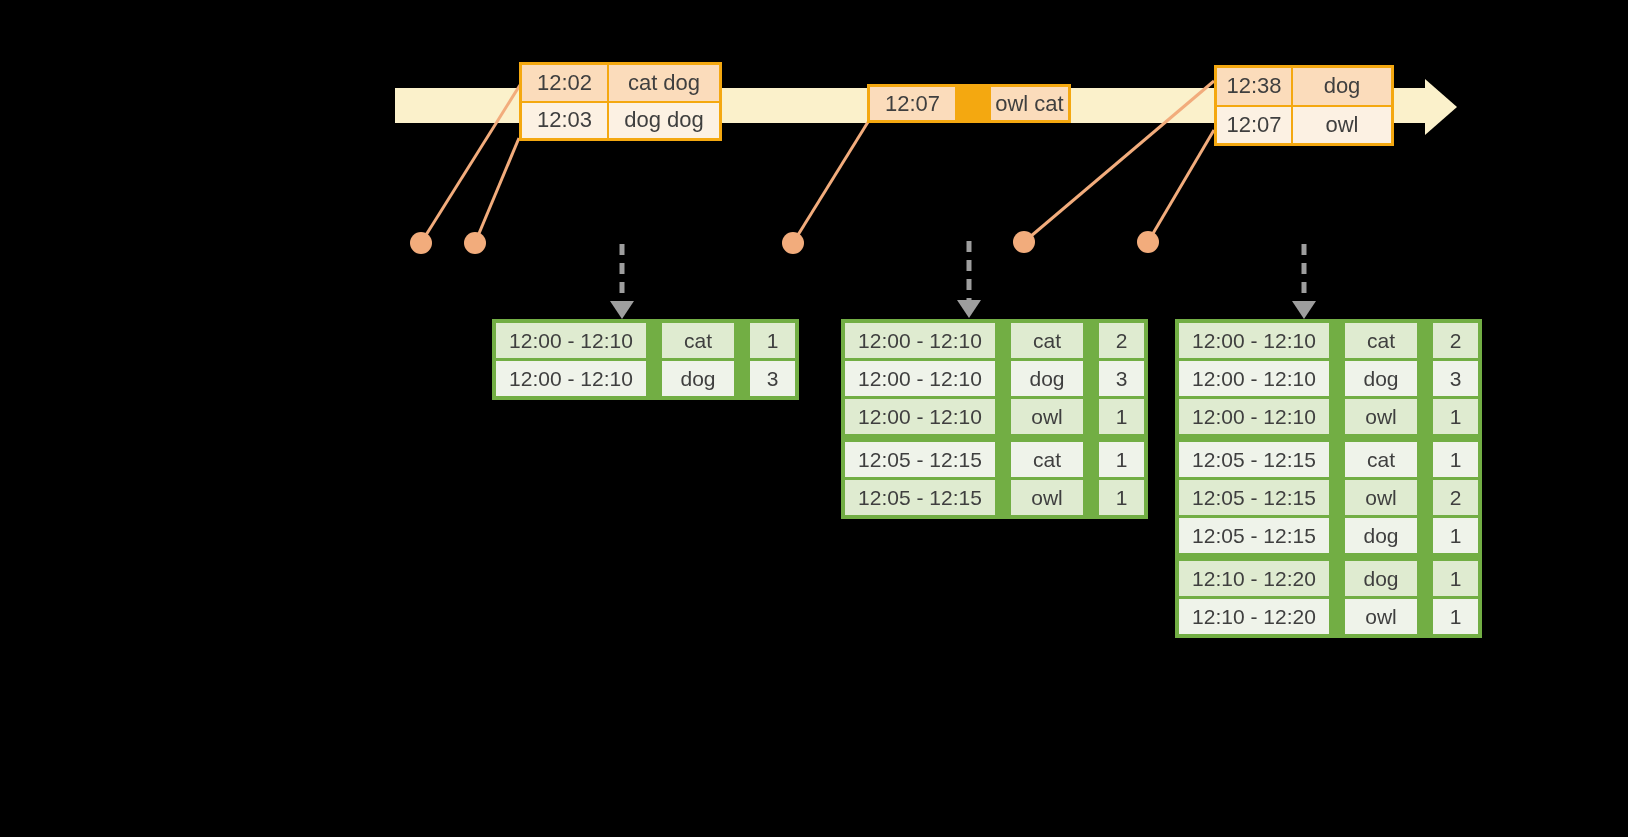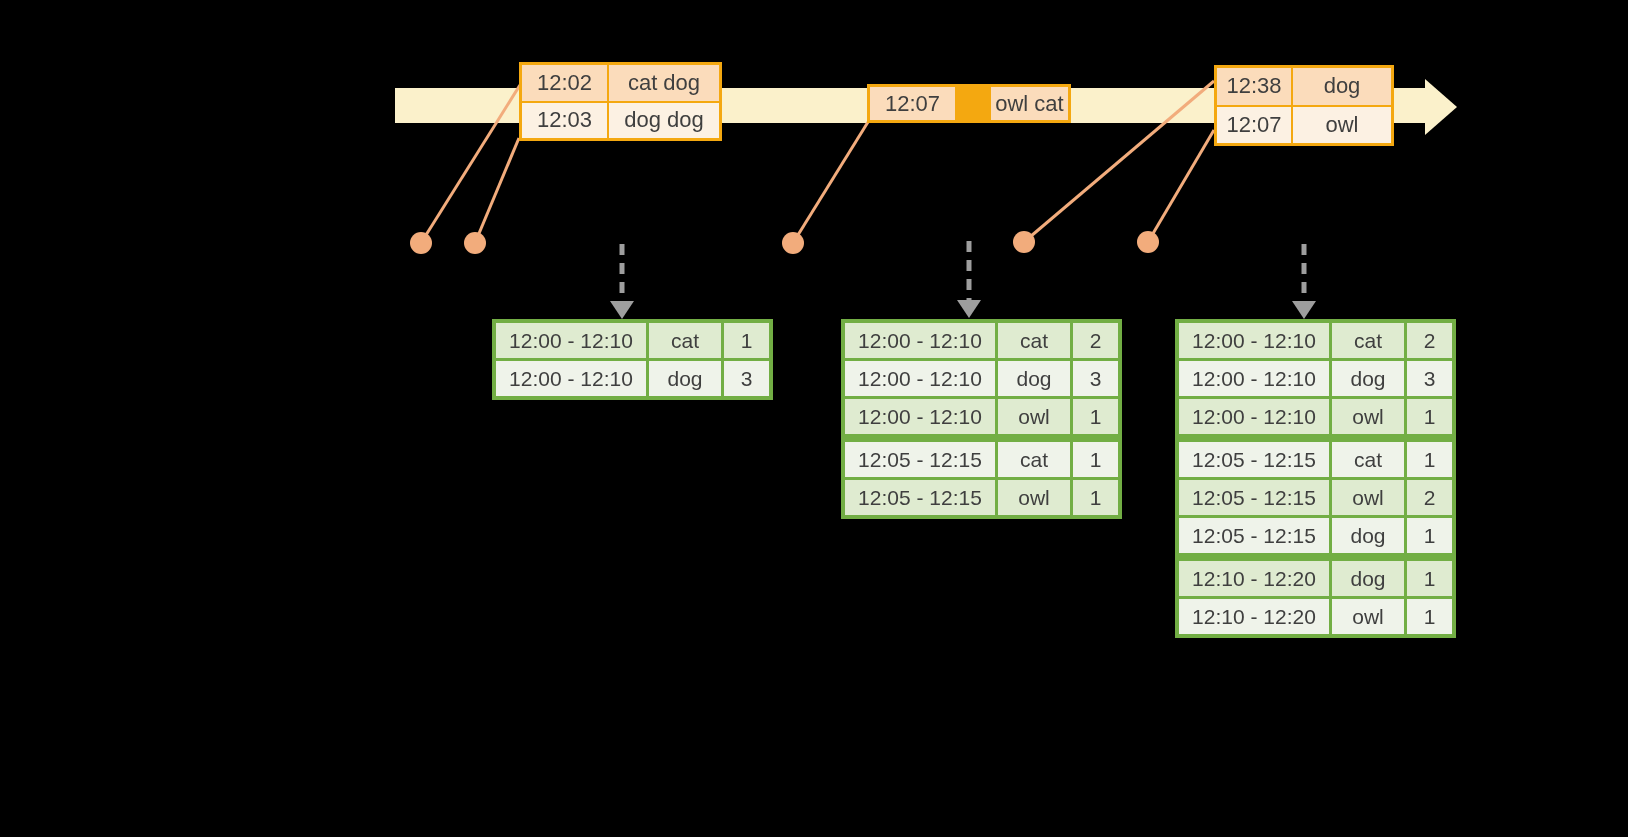--- a/index.html
+++ b/index.html
@@ -50,21 +50,21 @@
 
   .result-table{
     position:absolute;
     background:var(--table-border);
     border:4px solid var(--table-border);
     display:flex;flex-direction:column;
   }
   #result-table-1{left:492px;top:319px;}
   #result-table-2{left:841px;top:319px;}
   #result-table-3{left:1175px;top:319px;}
-  .t-row{display:flex;gap:3px;}
+  .t-row{display:flex;gap:16px;}
   .t-cell{
     display:flex;align-items:center;justify-content:center;
     height:35px;font-size:21px;color:var(--text);white-space:nowrap;
   }
   .t-cell.c0{width:150px;}
   .t-cell.c1{width:72px;}
   .t-cell.c2{width:45px;}
   .dark .t-cell{background:var(--table-row-dark);}
   .light .t-cell{background:var(--table-row-light);}
 </style>

